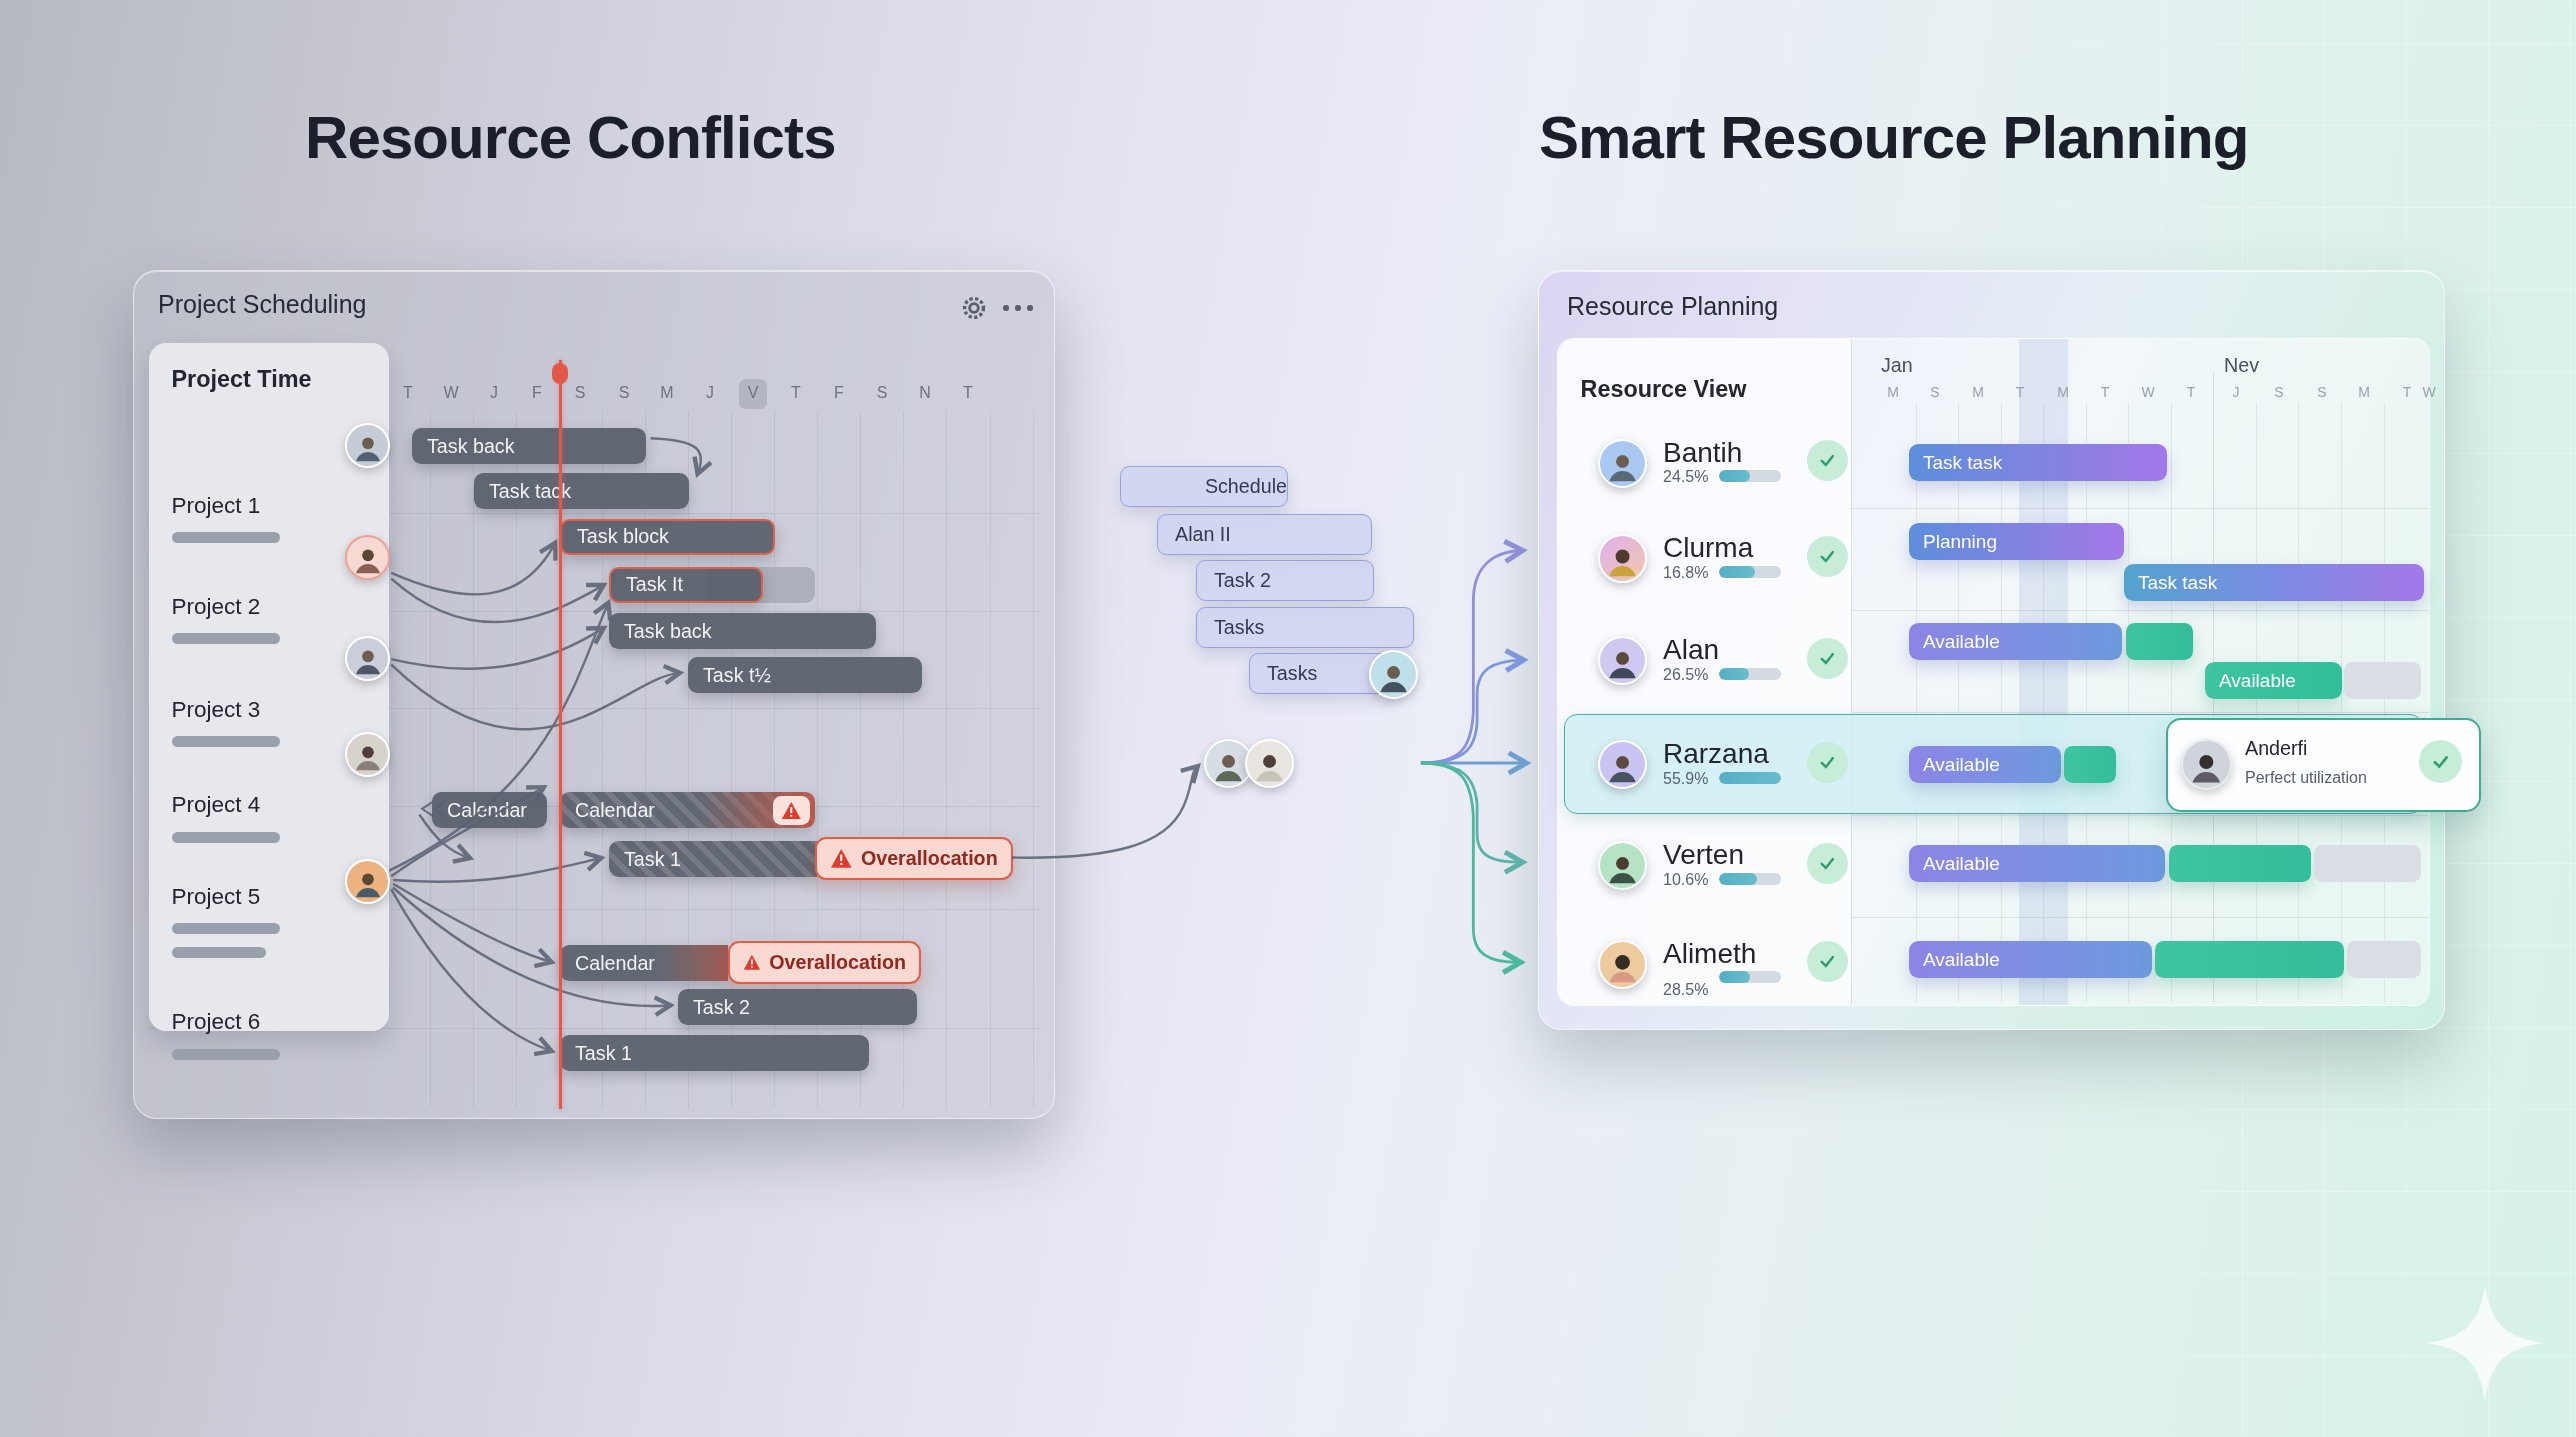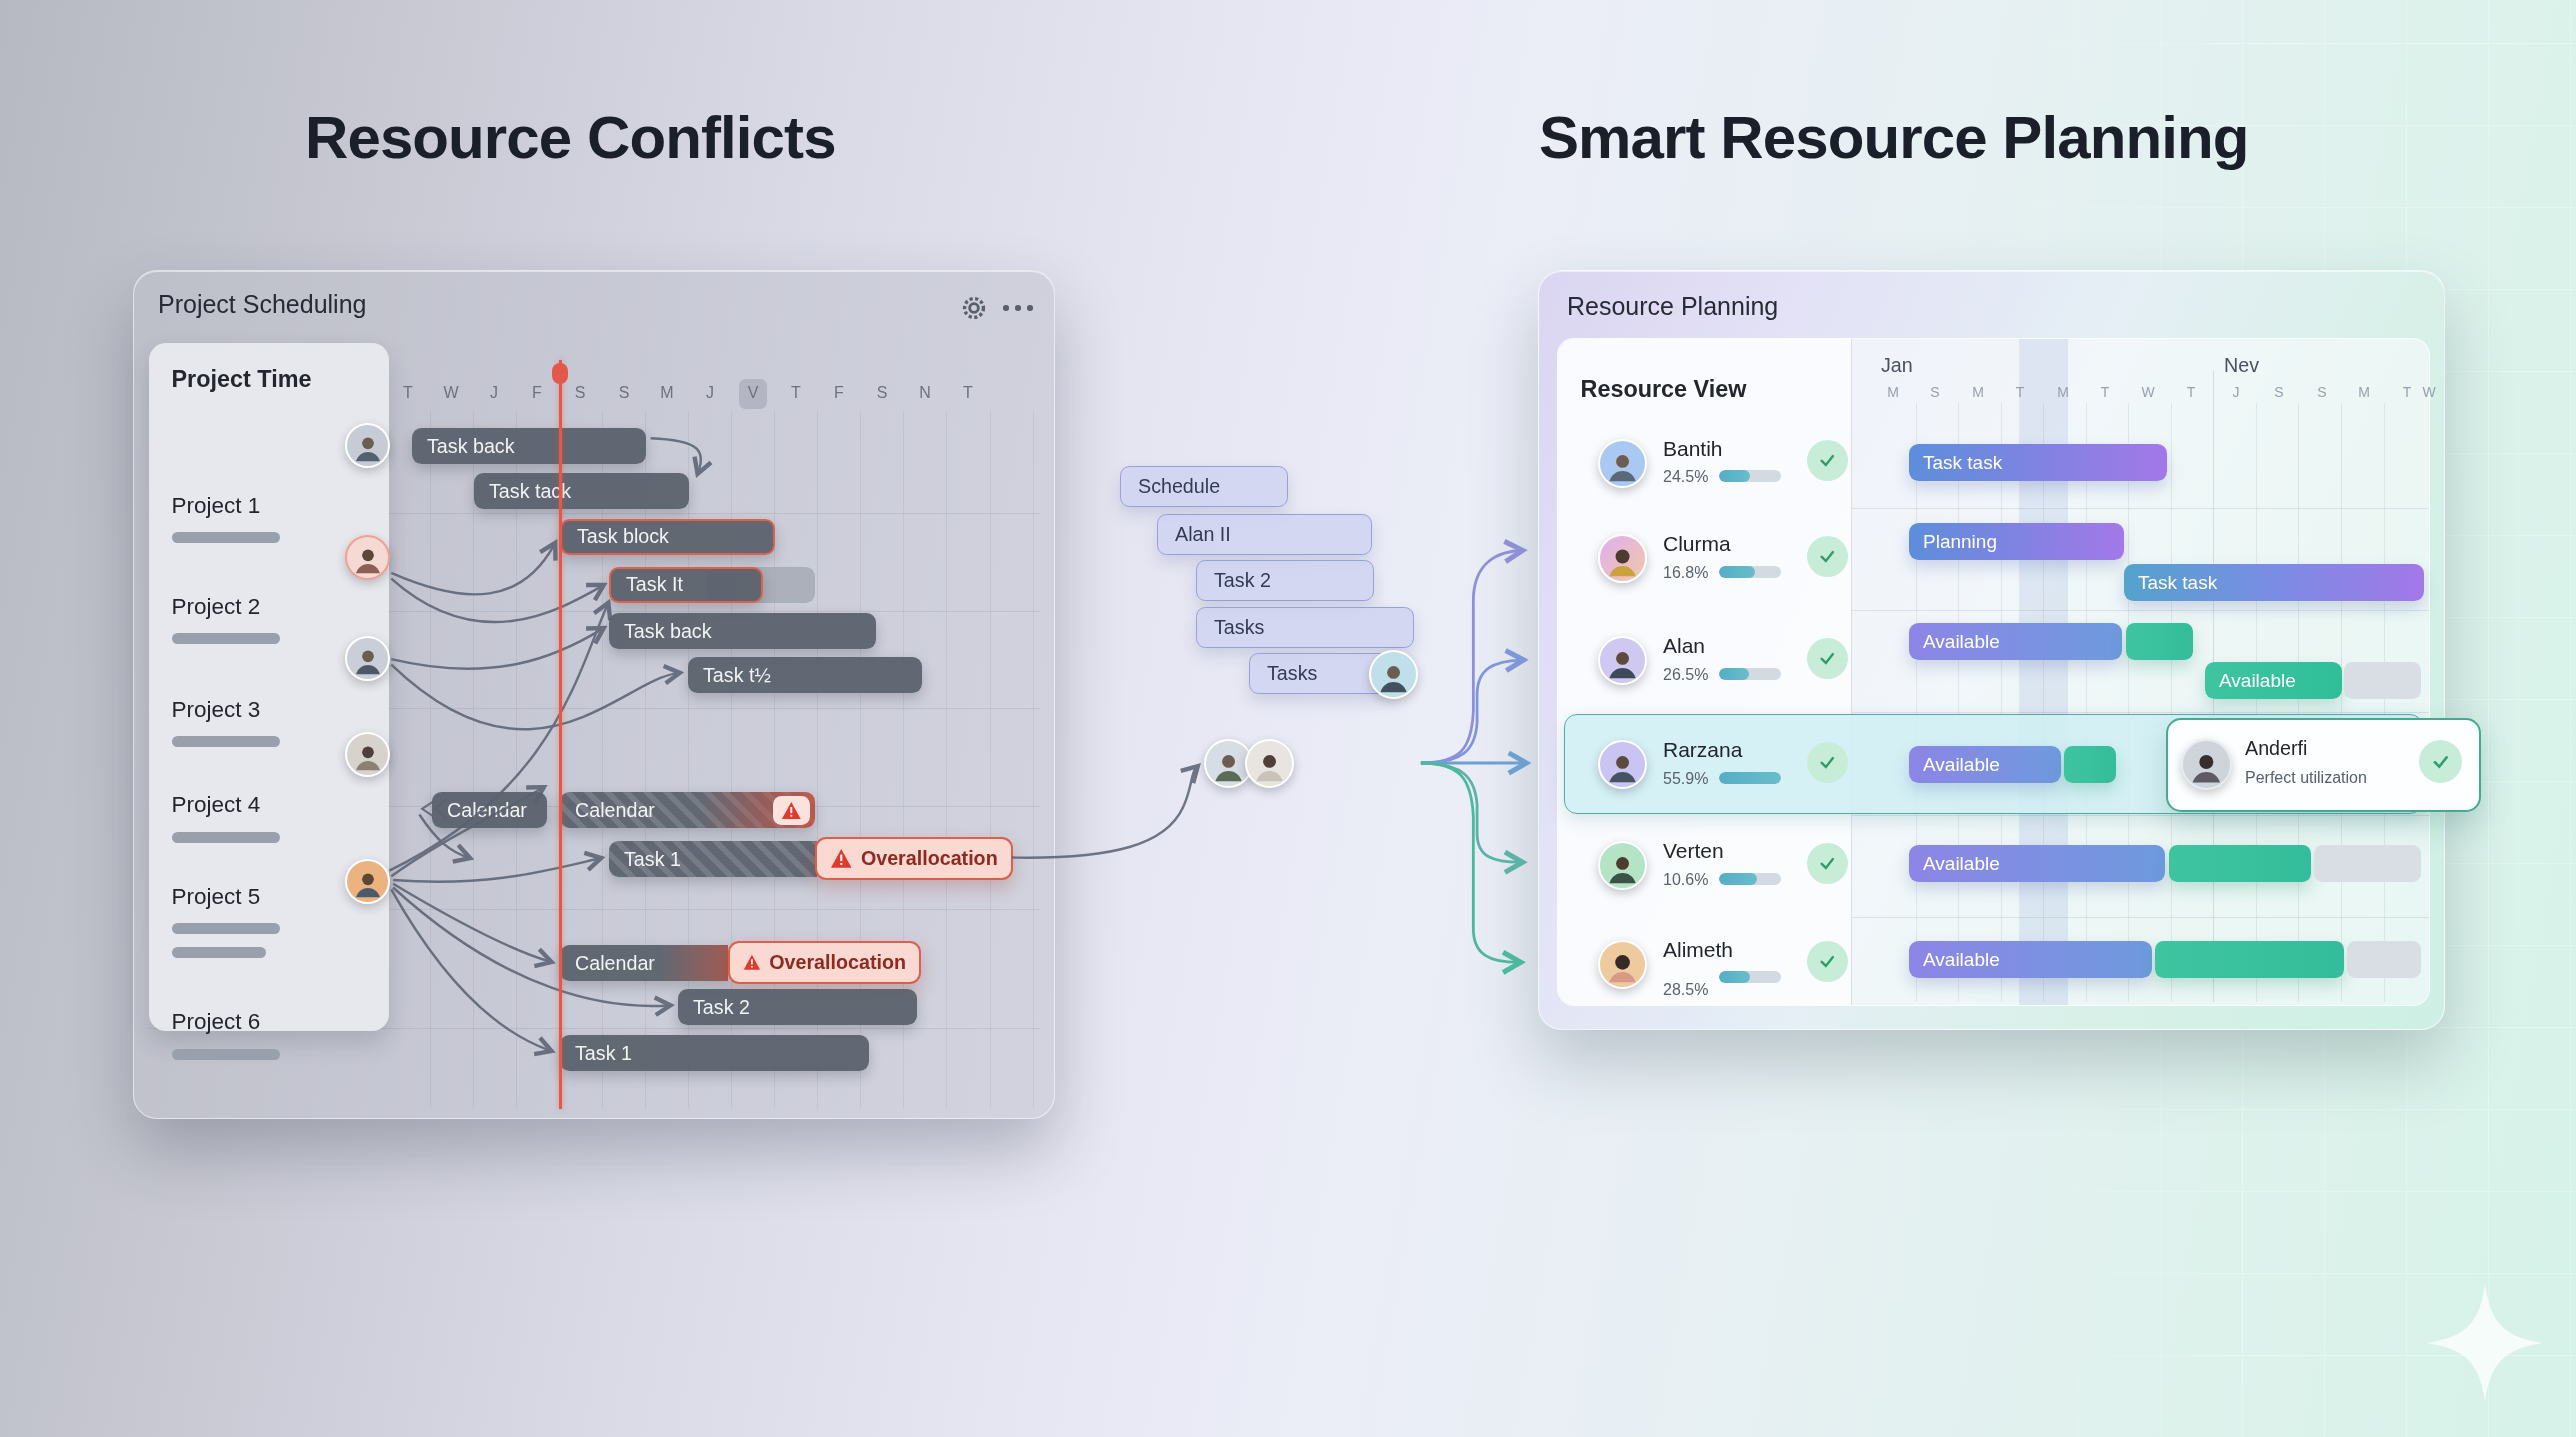--- a/index.html
+++ b/index.html
@@ -71,21 +71,21 @@
     box-shadow:0 32px 66px rgba(50,70,80,0.25), inset 0 0.9px 0 rgba(255,255,255,0.6);
   }
   .inner-card{
     background:rgba(250,251,254,0.6);
     border:0.9px solid rgba(255,255,255,0.7);
     border-radius:17px;
   }
   .leftcol{background:rgba(251,252,254,0.92);border-radius:17px 0 0 17px;}
   .month{font-size:19.7px;color:#49505e;}
   .rday{font-size:14px;color:#98a0ae;width:24px;text-align:center;}
-  .res-name{font-size:21px;color:#22252d;}
+  .res-name{font-size:28px;color:#22252d;}
   .res-pct{font-size:16px;color:#5a6272;}
   .pct-pill{background:#d4dae2;border-radius:6.6px;height:12px;overflow:hidden;}
   .pct-fill{background:linear-gradient(90deg,#55aec6,#69bccb);height:100%;border-radius:6.6px;}
   .checkcircle{background:#c7ecd8;border-radius:50%;display:flex;align-items:center;justify-content:center;}
   .rbar{
     background:linear-gradient(90deg,#8d85e6,#6e9ade);
     border-radius:9.4px;color:#fff;font-size:19px;
     height:37px;line-height:37px;padding-left:14px;box-sizing:border-box;
     box-shadow:0 7.5px 15px rgba(90,110,180,0.25);white-space:nowrap;
   }
@@ -274,21 +274,21 @@
         <path d="M12 1 L23 21 H1 Z" fill="#df3b2c"></path>
         <rect x="10.9" y="7" width="2.2" height="7" fill="#fff"></rect>
         <rect x="10.9" y="16" width="2.2" height="2.2" fill="#fff"></rect>
       </svg>
     <span>Overallocation</span>
   </div>
   <div class="abs bar" style="left:544px;top:718px;width:239px;">Task 2</div>
   <div class="abs bar" style="left:426px;top:764px;width:309px;">Task 1</div>
 </div>
 
-<div class="abs chip" style="left:1120px;top:466px;width:168px;">Schedule</div>
+<div class="abs chip" style="left:1120px;top:466px;width:168px;text-align:right;">Schedule</div>
 <div class="abs chip" style="left:1157px;top:514px;width:215px;">Alan II</div>
 <div class="abs chip" style="left:1196px;top:560px;width:178px;">Task 2</div>
 <div class="abs chip" style="left:1196px;top:607px;width:218px;">Tasks</div>
 <div class="abs chip" style="left:1249px;top:653px;width:146px;">Tasks</div>
 <div class="abs avatar" style="left:1369px;top:650px;width:49px;height:49px;background:#bfe0ea;z-index:4;">
     <svg viewBox="0 0 24 24">
       <circle cx="12" cy="8.5" r="4.4" fill="#6d5d50"></circle>
       <path d="M3 22c1.6-5 5.3-7 9-7s7.4 2 9 7z" fill="#44505e"></path>
     </svg>
   </div>

